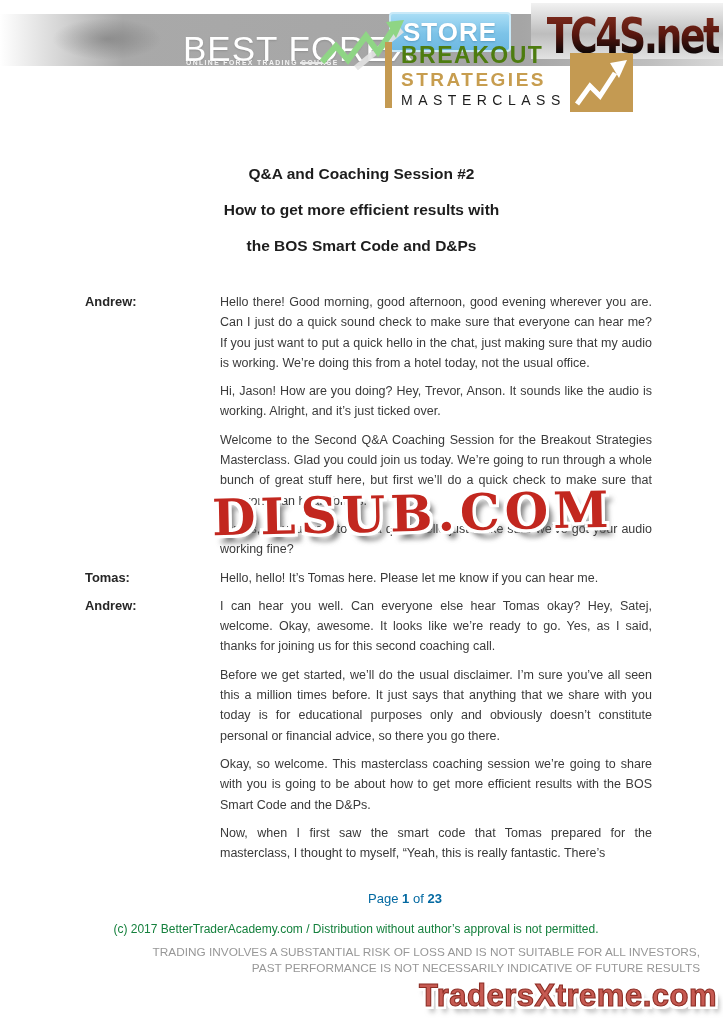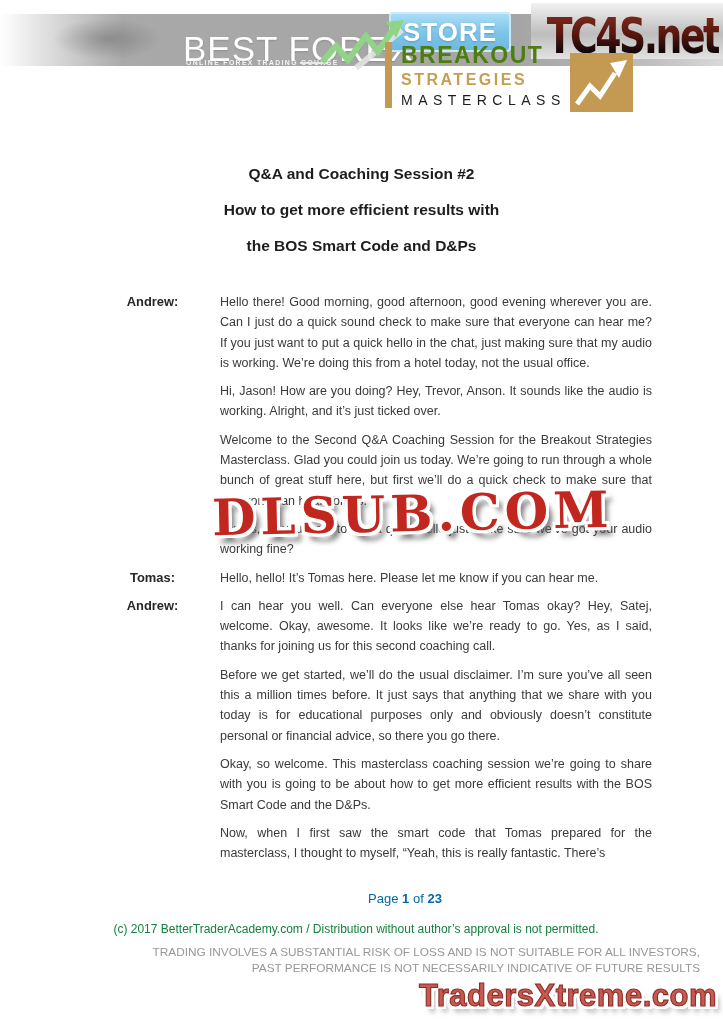--- a/index.html
+++ b/index.html
@@ -47,30 +47,30 @@
     .tc4s-text{
       background:linear-gradient(180deg,#7b2a1c 8%,#5a170e 45%,#120808 82%,#000 100%);
       -webkit-background-clip:text;background-clip:text;color:transparent;
     }
   }
   
   .bos-logo{position:absolute;left:385px;top:42px;display:flex;}
   .bos-bar{width:7px;height:66px;background:#c49a52;margin-right:9px;}
   .bos-lines{display:flex;flex-direction:column;}
   .bos-line1{font-size:23px;font-weight:bold;color:#4d7c0f;letter-spacing:1.5px;line-height:26px;}
-  .bos-line2{font-size:16px;font-weight:bold;color:#c79d4f;letter-spacing:2.5px;line-height:24px;}
+  .bos-line2{font-size:19px;font-weight:bold;color:#c79d4f;letter-spacing:2.5px;line-height:24px;}
   .bos-line3{font-size:14px;color:#1d1d1d;letter-spacing:5.5px;line-height:17px;}
   .gold-square{position:absolute;left:570px;top:53px;width:63px;height:59px;background:#c49a52;}
   
   .doc-title{position:absolute;left:0;top:156px;width:723px;text-align:center;color:#1d1d1d;}
   .doc-title div{font-size:15.5px;font-weight:bold;line-height:36px;}
   
   .transcript{position:absolute;left:85px;top:292px;width:567px;}
   .entry{display:flex;align-items:flex-start;}
-  .speaker{width:135px;flex:0 0 135px;font-weight:bold;font-size:12.9px;line-height:20.3px;color:#262626;text-align:center;}
+  .speaker{width:135px;flex:0 0 135px;font-weight:bold;font-size:12.9px;line-height:20.3px;color:#262626;}
   .paras{width:432px;}
   .paras p{margin:0 0 8px 0;font-size:12.5px;line-height:20.3px;color:#3a3a3a;text-align:justify;}
   
   .dlsub{
     position:absolute;left:212px;top:484px;
     font-family:"DejaVu Serif", serif;font-weight:bold;font-size:50px;letter-spacing:5px;
     color:#c2271f;white-space:nowrap;transform:rotate(-1.2deg);
     text-shadow:
       -3px -3px 0 #fff, 3px -3px 0 #fff, -3px 3px 0 #fff, 3px 3px 0 #fff,
       -3px 0 0 #fff, 3px 0 0 #fff, 0 -3px 0 #fff, 0 3px 0 #fff,

